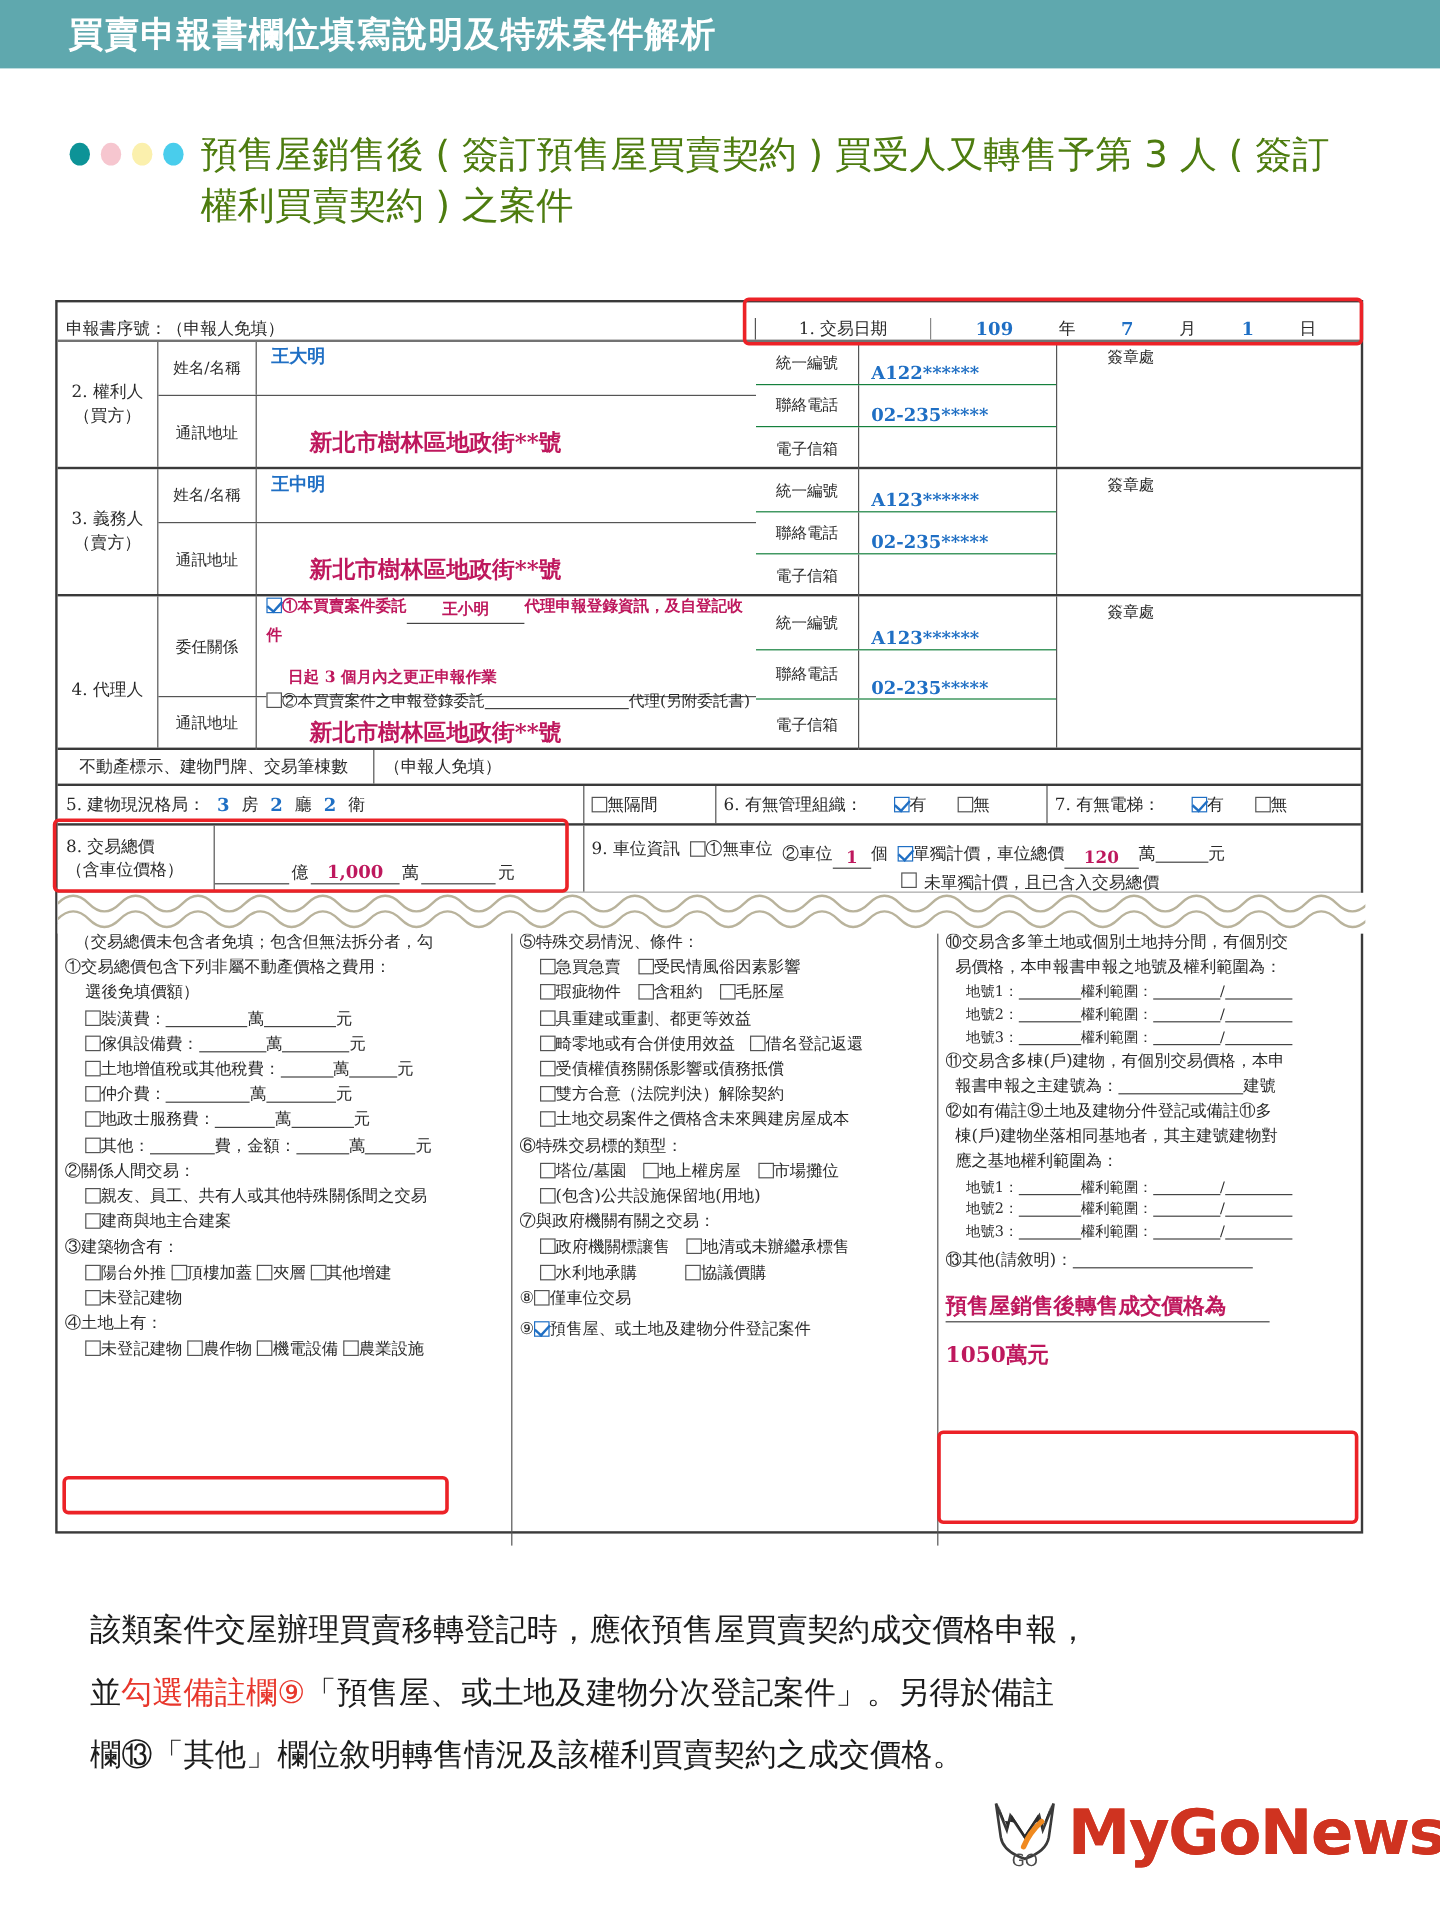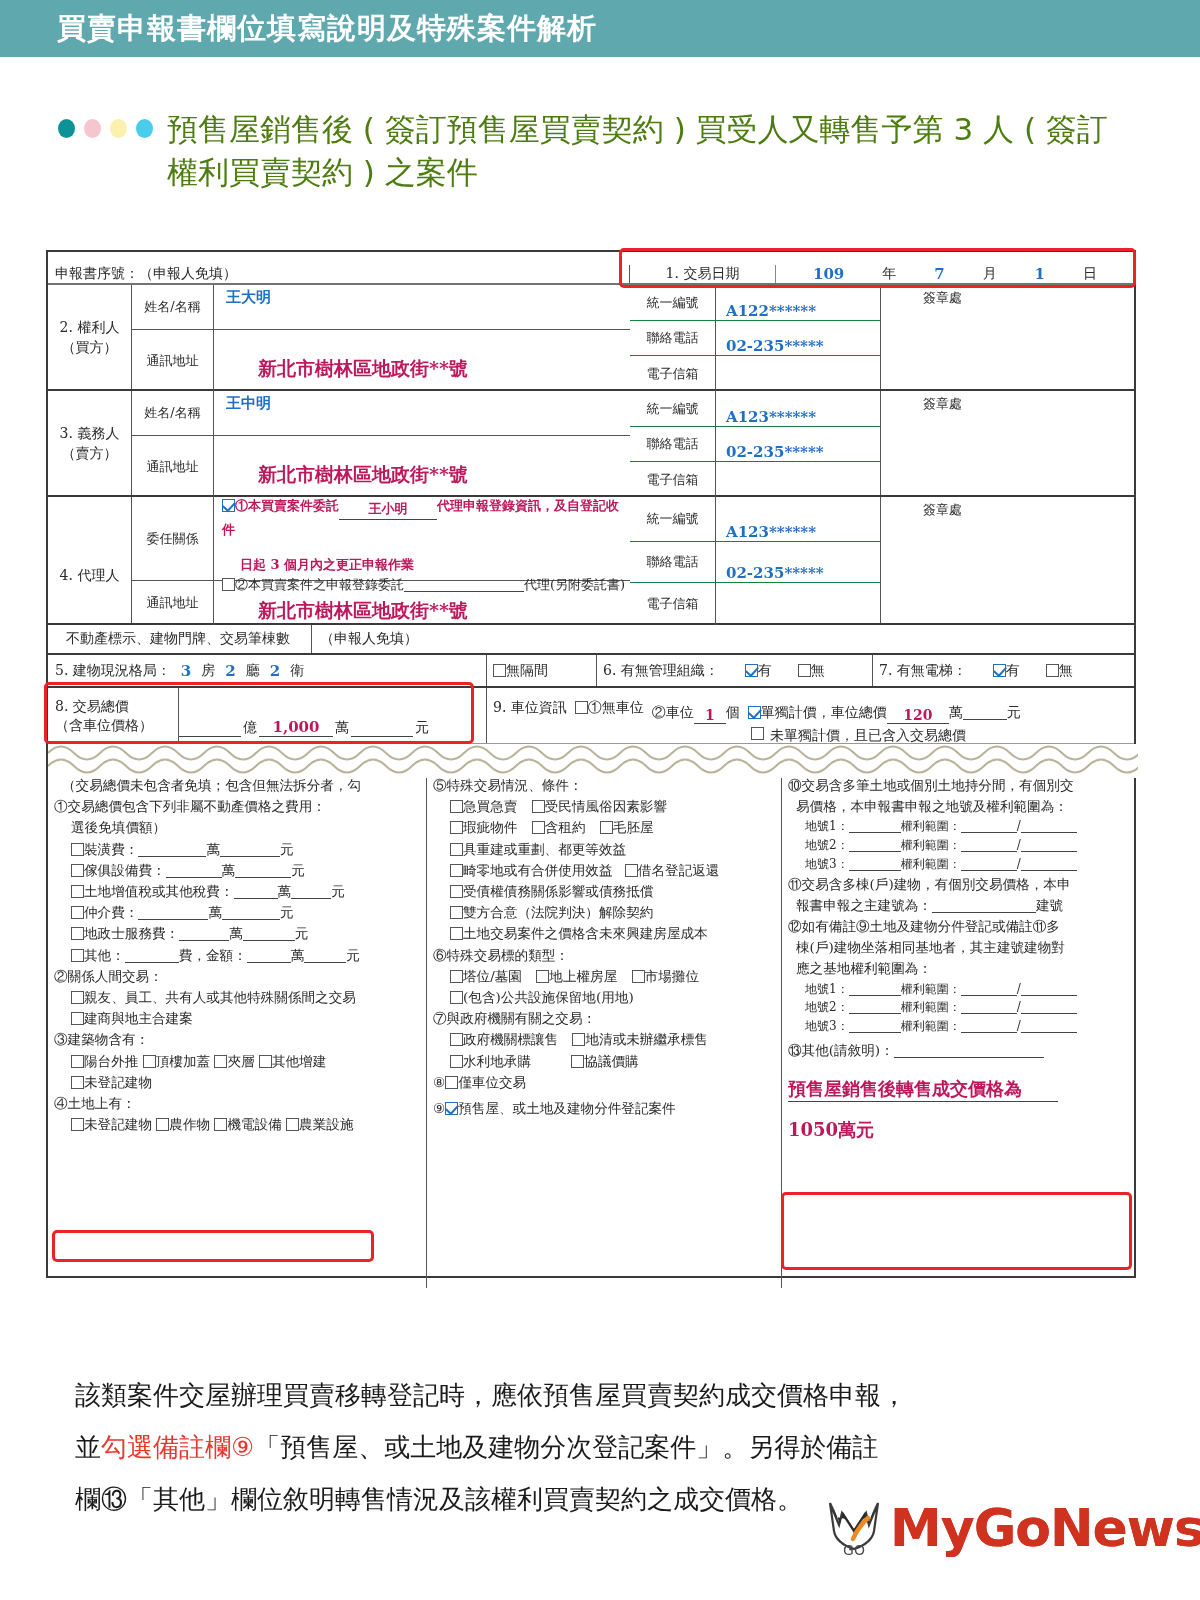--- a/index.html
+++ b/index.html
@@ -116,21 +116,21 @@
   .nitem{ margin-bottom:0px; white-space:nowrap;}
   .ind{ padding-left:17px; }
   .ind2{ padding-left:8px; }
   .u{ display:inline-block; border-bottom:1px solid #444; vertical-align:-3px;}
 
   
   .redbox{ position:absolute; border:3.5px solid #ec2227; border-radius:5px; pointer-events:none; }
 
   
   .footer{
-    position:absolute; left:75px; top:1369px; width:1010px;
+    position:absolute; left:75px; top:1333px; width:1010px;
     font-size:26px; line-height:2.0; color:#1b1b1b;
     font-family:"DejaVu Sans","Liberation Sans",sans-serif;
   }
   .red-em{ color:#e8372c; }
 
   
   .logo{ position:absolute; left:822px; top:1497px; display:flex; align-items:center; gap:4px;}
   .logo-text{ font-size:52px; font-weight:bold; font-family:"DejaVu Sans","Liberation Sans",sans-serif;
               background:linear-gradient(180deg,#e8412a 0%,#c0291c 100%);
               -webkit-background-clip:text; background-clip:text; color:#cf3320; letter-spacing:-1px;}

